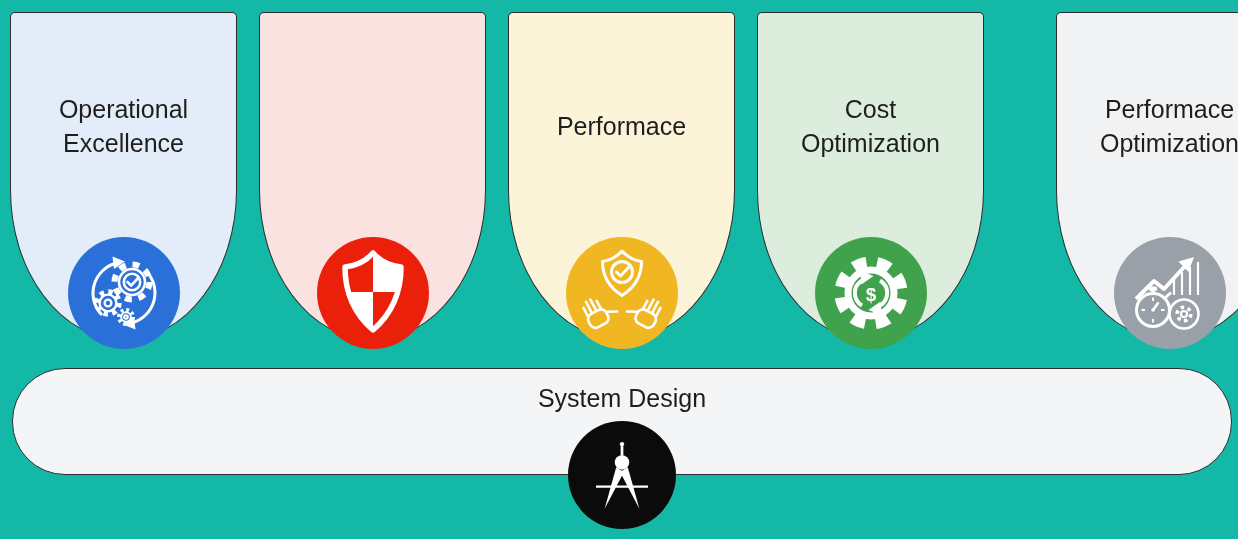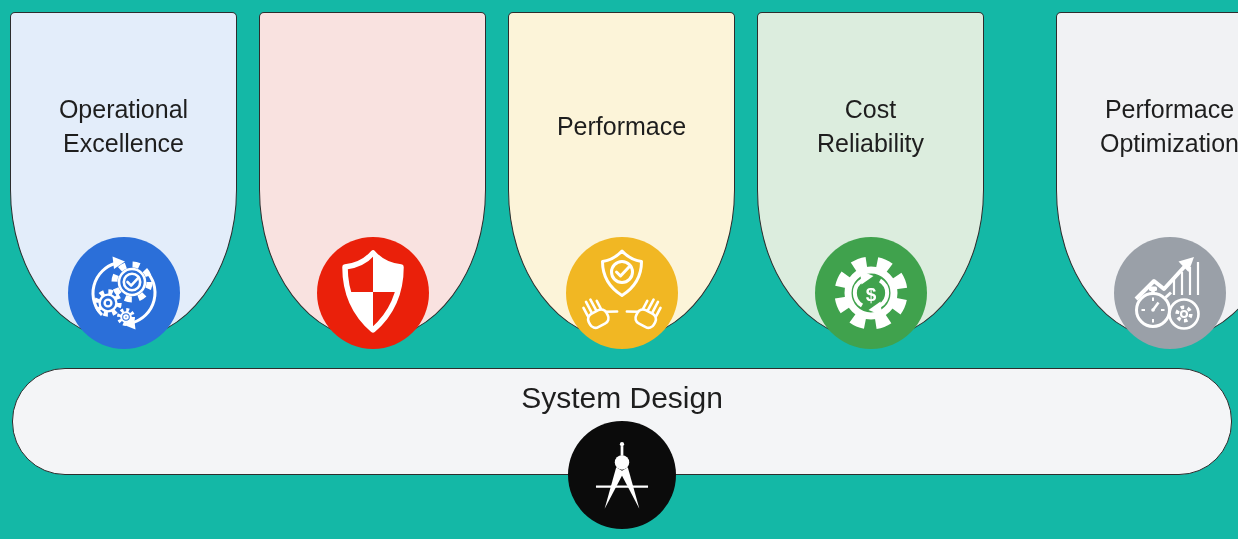--- a/index.html
+++ b/index.html
@@ -41,21 +41,21 @@
     position:absolute;
     left:12px;top:368px;
     width:1220px;height:107px;
     box-sizing:border-box;
     border:1px solid #2d2d2d;
     border-radius:53px;
   }
   .base-title{
     padding-top:12px;
     text-align:center;
-    font-size:30px;line-height:34px;
+    font-size:25px;line-height:34px;
     color:#1e1e1e;
   }
   .base-badge{
     position:absolute;
     left:568px;top:421px;
     width:108px;height:108px;
     border-radius:50%;
   }
   .base-badge svg{display:block;width:100%;height:100%;}
 </style>
@@ -133,21 +133,21 @@
             <path d="M10,-4 l10,5"></path>
           </g>
         </g>
       </svg>
     </div>
   </div>
 
   <div class="pillar p4" style="background-color: rgb(220, 237, 222); color: rgb(220, 237, 222);">
     <div class="pillar-text-zone">
       <div class="pillar-title">Cost
-Reliability</div>
+Optimization</div>
     </div>
     <div class="icon-badge" style="background-color: rgb(64, 162, 77); color: rgb(64, 162, 77);">
       <svg viewBox="0 0 112 112">
         <circle cx="56" cy="56" r="30" fill="none" stroke="#ffffff" stroke-width="13" stroke-dasharray="13.1 10.46" transform="rotate(11 56 56)"></circle>
         <circle cx="56" cy="56" r="23" fill="none" stroke="#ffffff" stroke-width="7"></circle>
         <path d="M47,68.5 A14.5,14.5 0 0 1 47,43.5" fill="none" stroke="#ffffff" stroke-width="4"></path>
         <polygon points="58.5,39 45,33.5 46.5,47.5" fill="#ffffff"></polygon>
         <path d="M65,43.5 A14.5,14.5 0 0 1 65,68.5" fill="none" stroke="#ffffff" stroke-width="4"></path>
         <polygon points="53.5,73 67,78.5 65.5,64.5" fill="#ffffff"></polygon>
         <text x="56" y="57" text-anchor="middle" dominant-baseline="central" font-size="19" font-weight="bold" fill="#ffffff">$</text>

